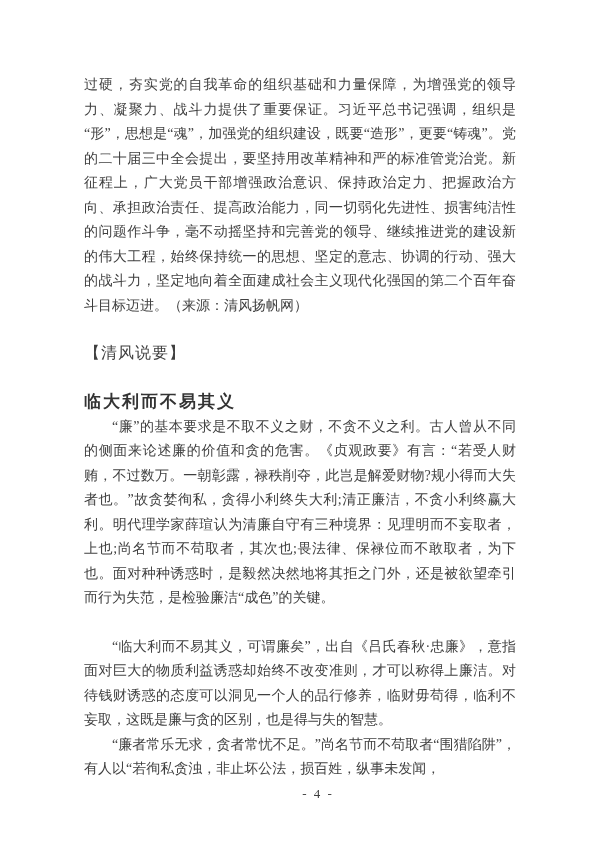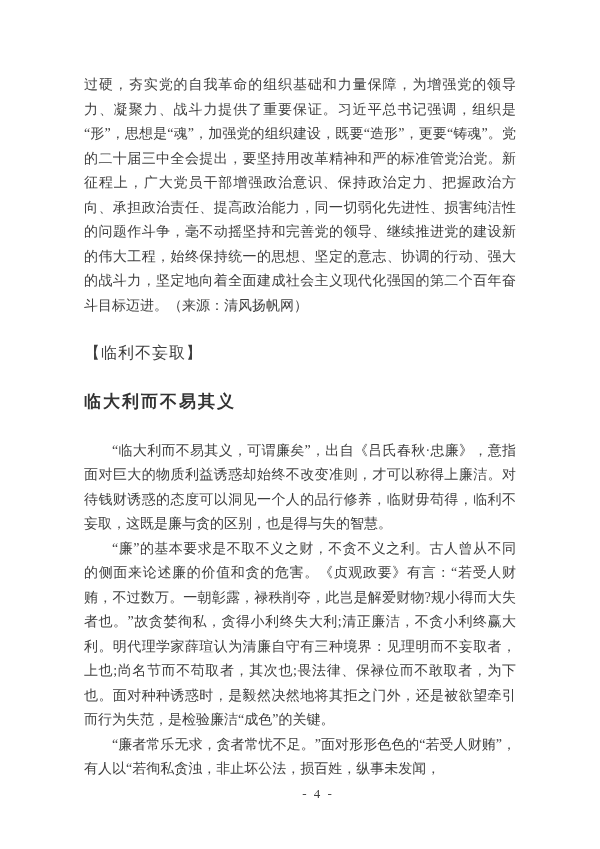--- a/index.html
+++ b/index.html
@@ -67,25 +67,25 @@
     letter-spacing: 2px;
   }
 </style>
 </head>
 <body>
 
 <div class="page">
   <div class="content">
     <p class="body-para para-continued">过硬，夯实党的自我革命的组织基础和力量保障，为增强党的领导力、凝聚力、战斗力提供了重要保证。习近平总书记强调，组织是“形”，思想是“魂”，加强党的组织建设，既要“造形”，更要“铸魂”。党的二十届三中全会提出，要坚持用改革精神和严的标准管党治党。新征程上，广大党员干部增强政治意识、保持政治定力、把握政治方向、承担政治责任、提高政治能力，同一切弱化先进性、损害纯洁性的问题作斗争，毫不动摇坚持和完善党的领导、继续推进党的建设新的伟大工程，始终保持统一的思想、坚定的意志、协调的行动、强大的战斗力，坚定地向着全面建成社会主义现代化强国的第二个百年奋斗目标迈进。（来源：清风扬帆网）</p>
 
-    <p class="section-label">【临利不妄取】</p>
+    <p class="section-label">【清风说要】</p>
 
     <h1 class="article-title">临大利而不易其义</h1>
 
+    <p class="body-para indent">“廉”的基本要求是不取不义之财，不贪不义之利。古人曾从不同的侧面来论述廉的价值和贪的危害。《贞观政要》有言：“若受人财贿，不过数万。一朝彰露，禄秩削夺，此岂是解爱财物?规小得而大失者也。”故贪婪徇私，贪得小利终失大利;清正廉洁，不贪小利终赢大利。明代理学家薛瑄认为清廉自守有三种境界：见理明而不妄取者，上也;尚名节而不苟取者，其次也;畏法律、保禄位而不敢取者，为下也。面对种种诱惑时，是毅然决然地将其拒之门外，还是被欲望牵引而行为失范，是检验廉洁“成色”的关键。</p>
+
     <p class="body-para indent first-after-title">“临大利而不易其义，可谓廉矣”，出自《吕氏春秋·忠廉》，意指面对巨大的物质利益诱惑却始终不改变准则，才可以称得上廉洁。对待钱财诱惑的态度可以洞见一个人的品行修养，临财毋苟得，临利不妄取，这既是廉与贪的区别，也是得与失的智慧。</p>
 
-    <p class="body-para indent">“廉”的基本要求是不取不义之财，不贪不义之利。古人曾从不同的侧面来论述廉的价值和贪的危害。《贞观政要》有言：“若受人财贿，不过数万。一朝彰露，禄秩削夺，此岂是解爱财物?规小得而大失者也。”故贪婪徇私，贪得小利终失大利;清正廉洁，不贪小利终赢大利。明代理学家薛瑄认为清廉自守有三种境界：见理明而不妄取者，上也;尚名节而不苟取者，其次也;畏法律、保禄位而不敢取者，为下也。面对种种诱惑时，是毅然决然地将其拒之门外，还是被欲望牵引而行为失范，是检验廉洁“成色”的关键。</p>
-
-    <p class="body-para indent">“廉者常乐无求，贪者常忧不足。”面对形形色色的“若受人财贿”，有人以“若徇私贪浊，非止坏公法，损百姓，纵事未发闻，</p>
+    <p class="body-para indent">“廉者常乐无求，贪者常忧不足。”尚名节而不苟取者“围猎陷阱”，有人以“若徇私贪浊，非止坏公法，损百姓，纵事未发闻，</p>
   </div>
 
   <div class="footer">- 4 -</div>
 </div>
 
 </body></html>

